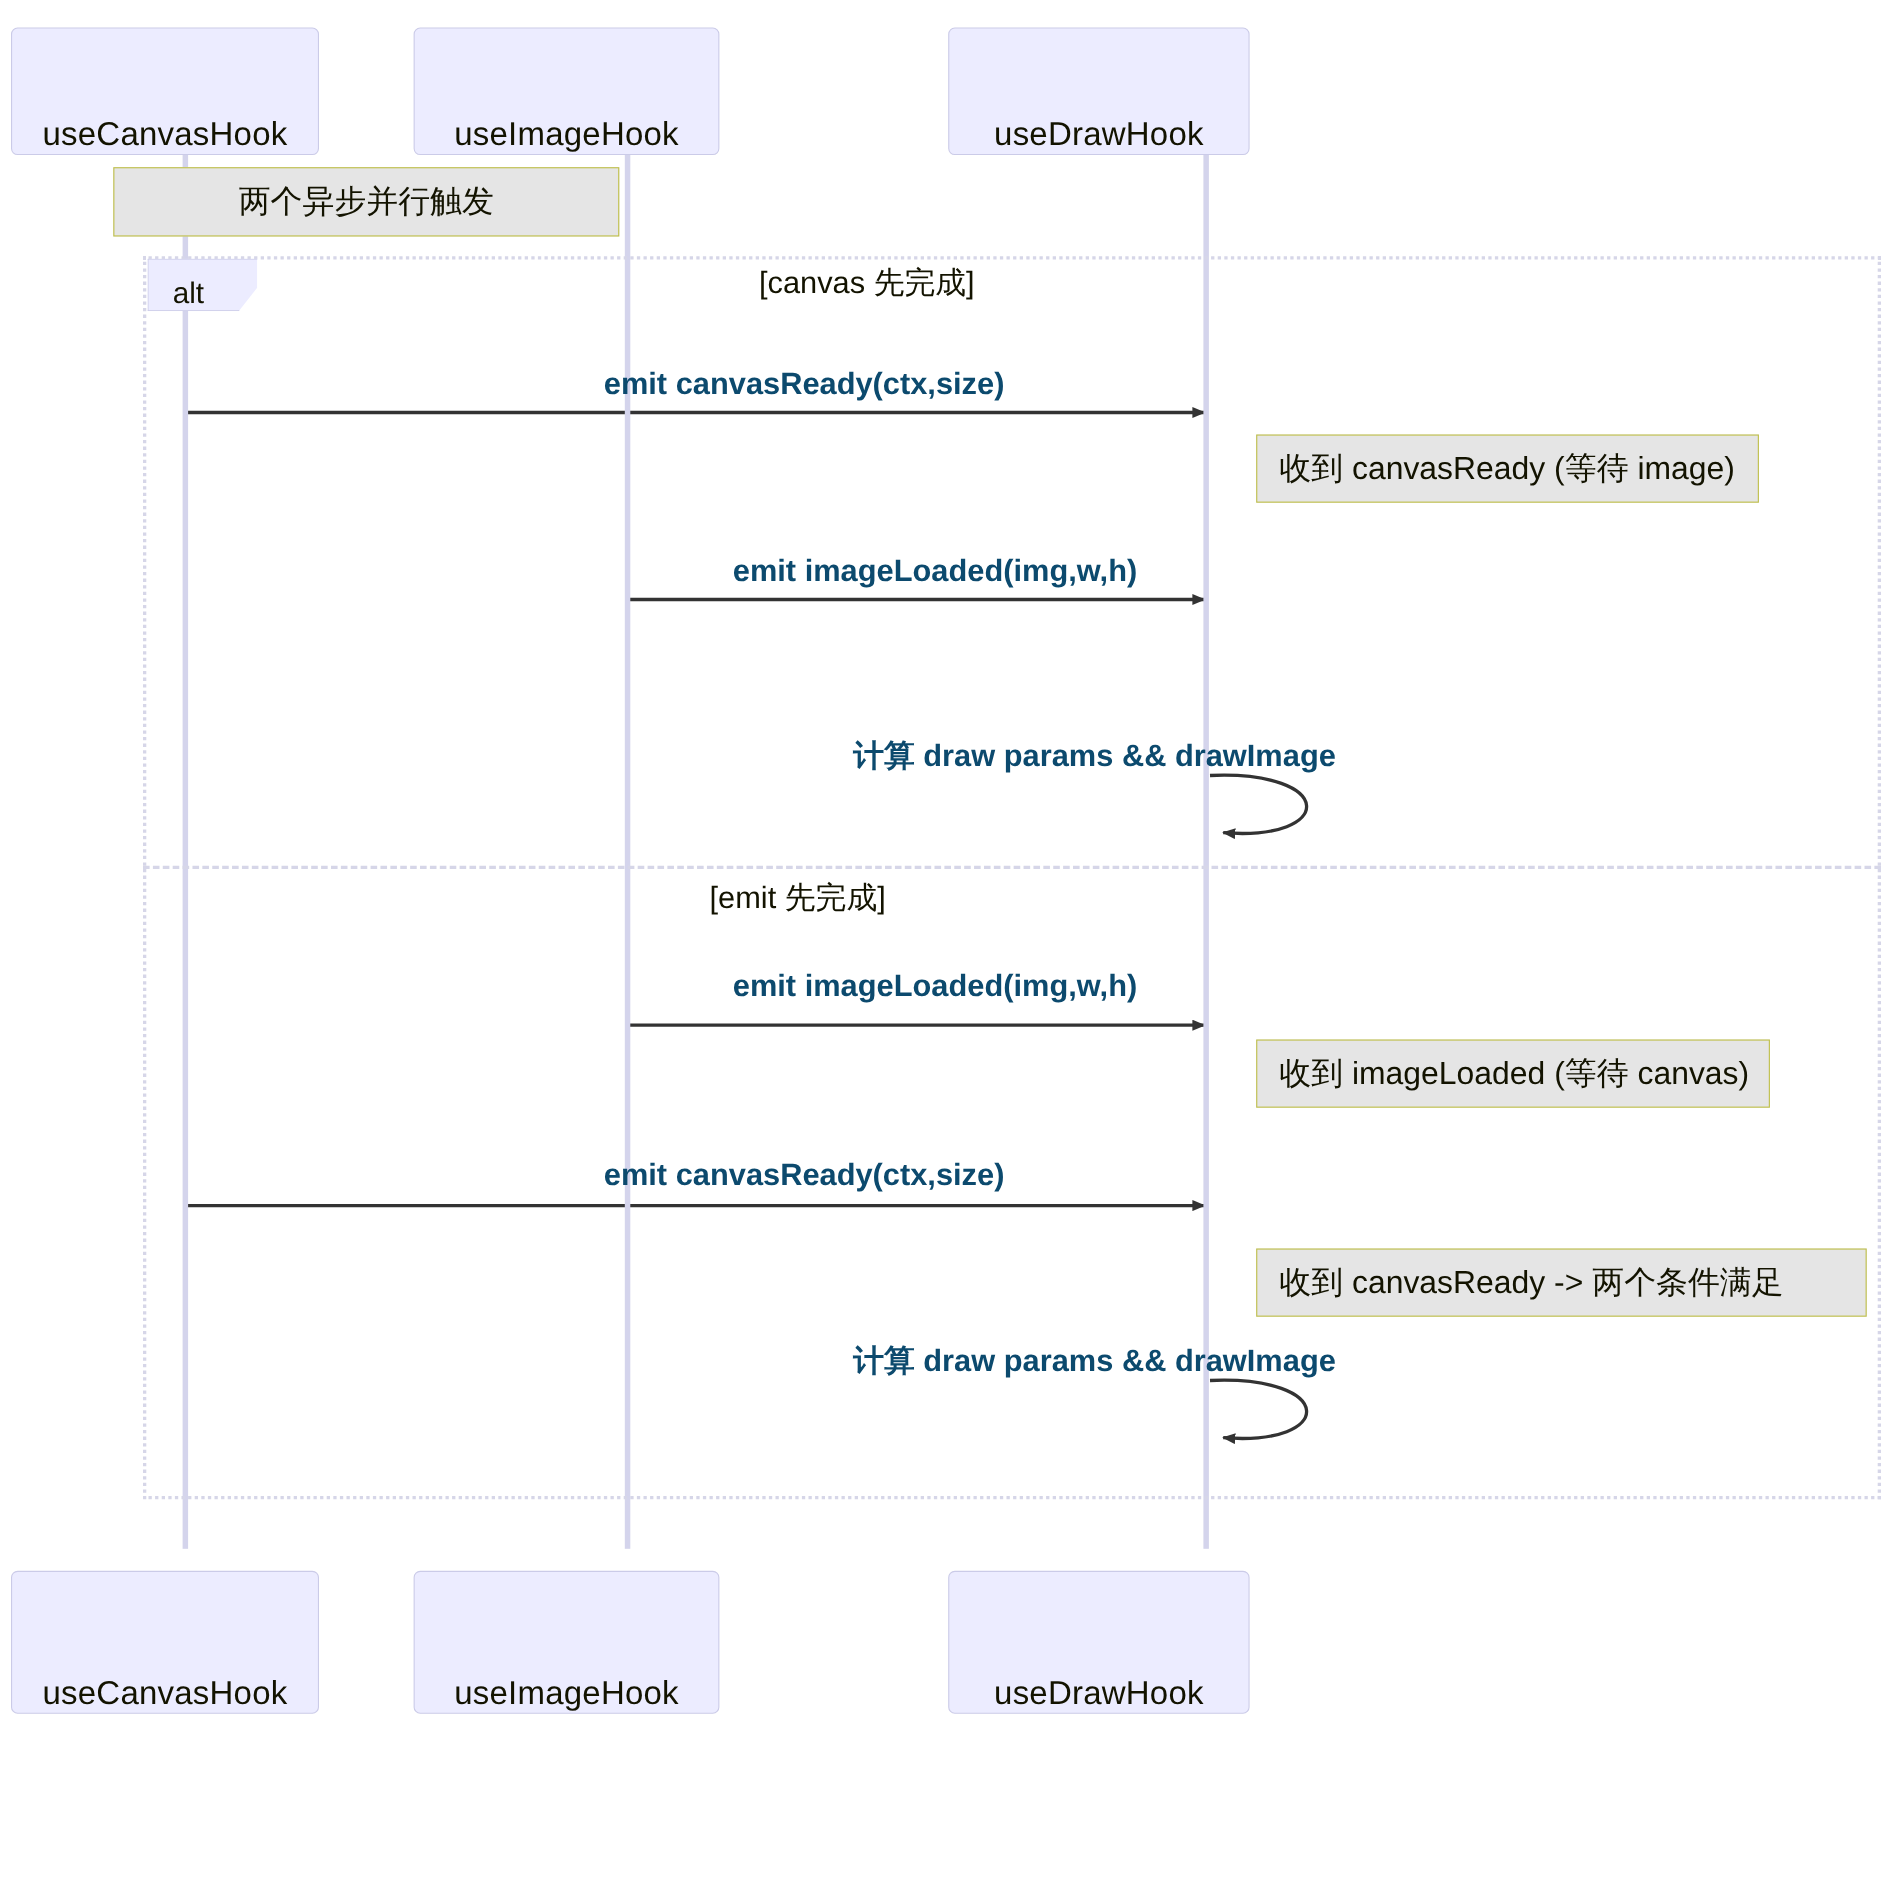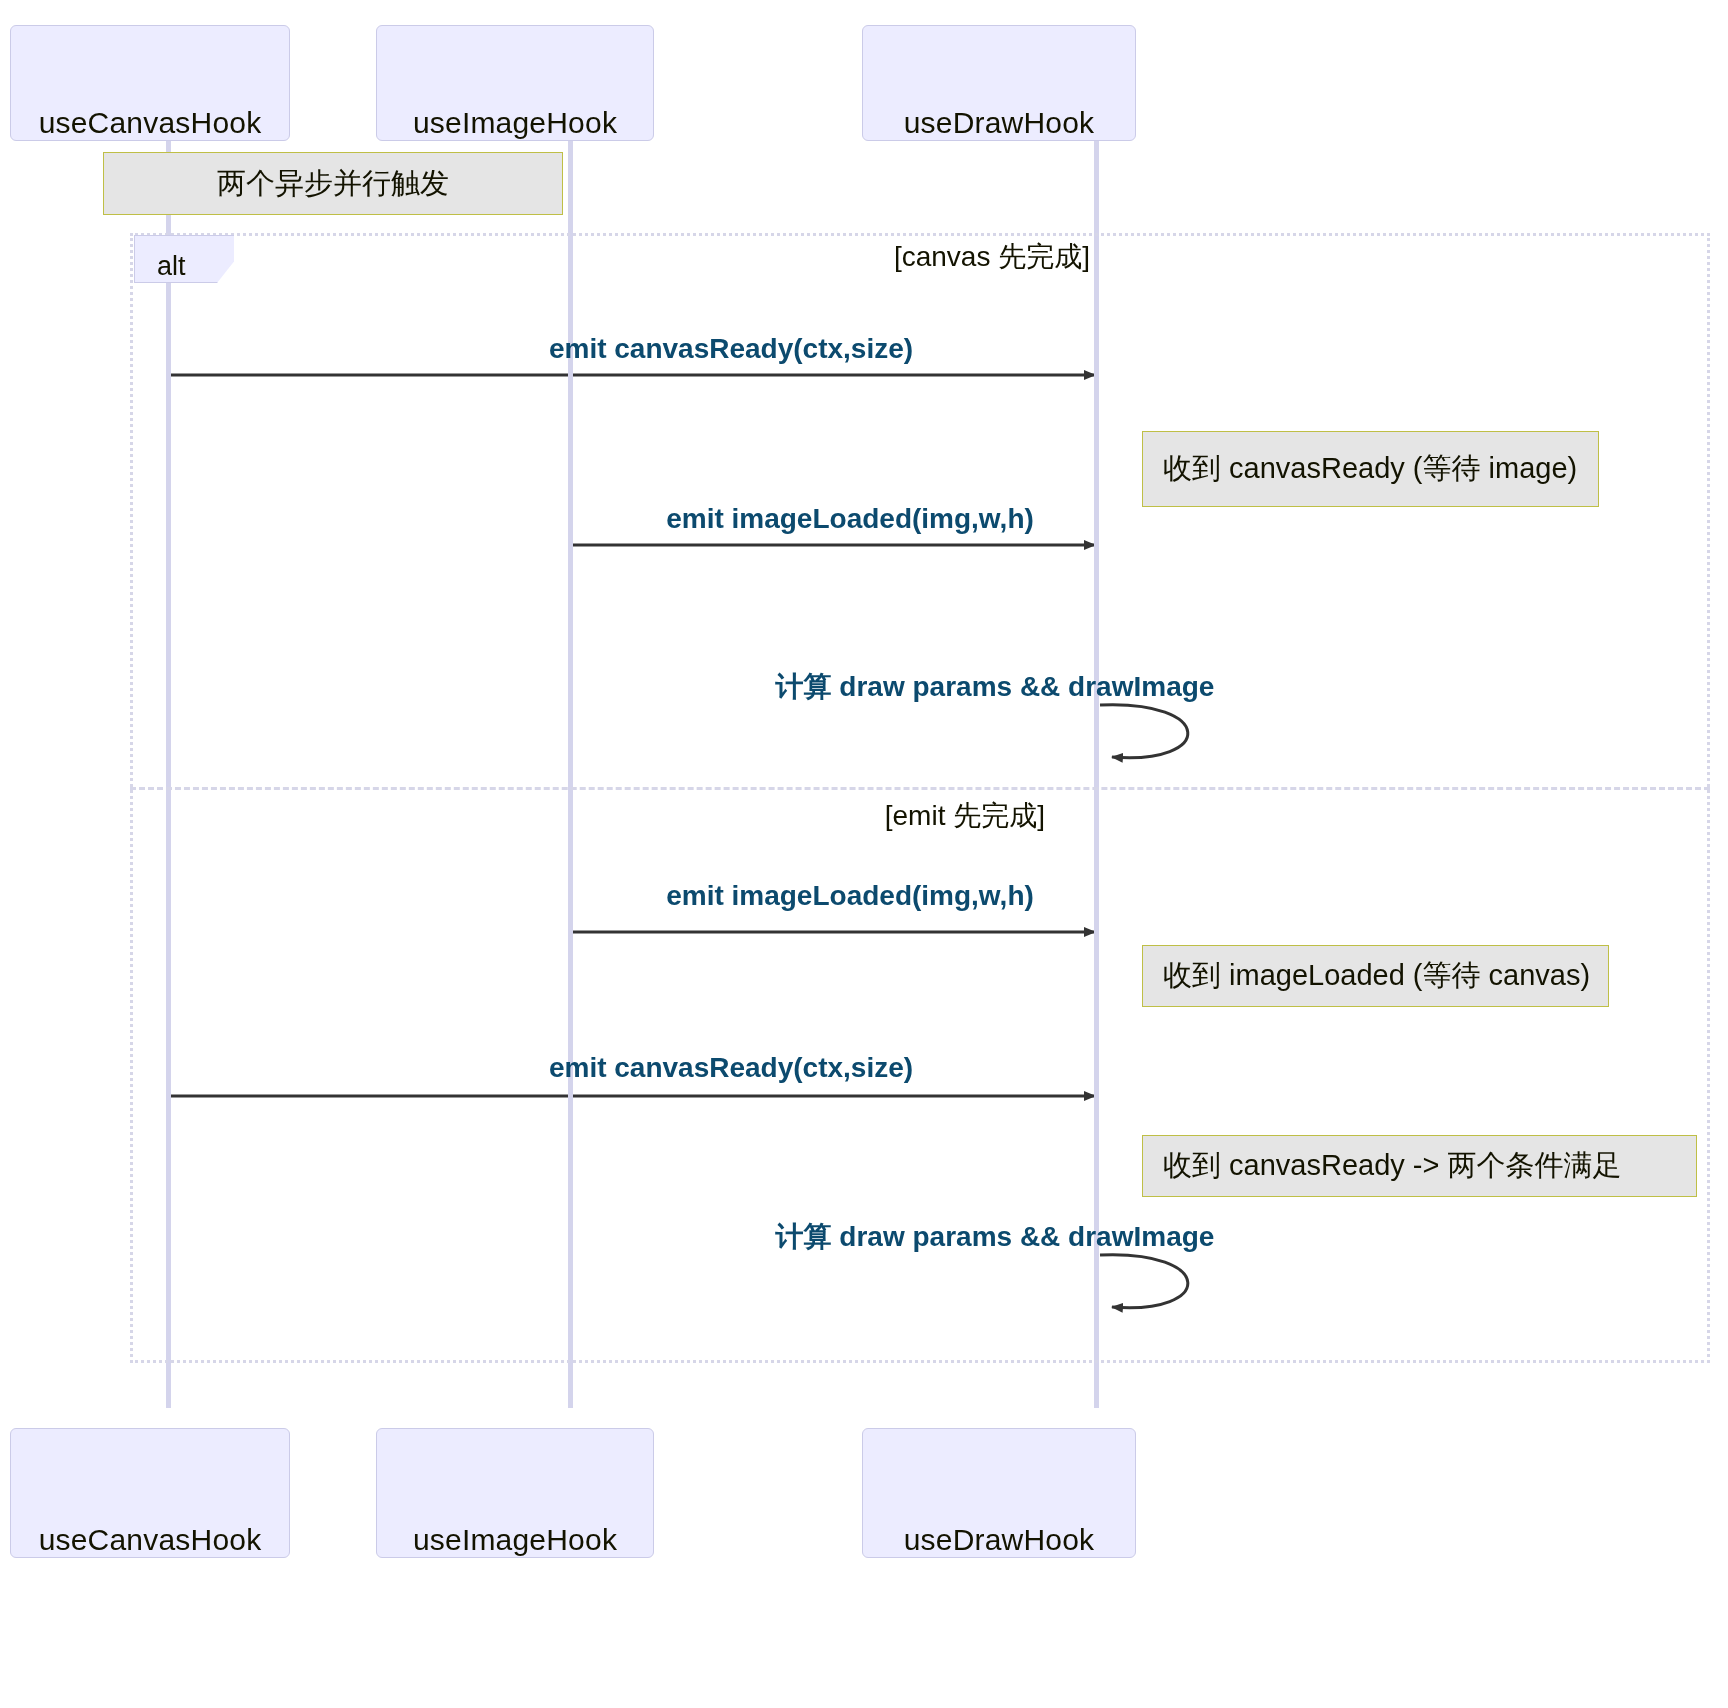--- a/index.html
+++ b/index.html
@@ -77,21 +77,21 @@
     color: #131300;
     z-index: 5;
     clip-path: polygon(0 0, 100% 0, 100% 55%, 83% 100%, 0 100%);
   }
   .frame-cond {
     position: absolute;
     font-size: 28px;
     color: #131300;
     white-space: nowrap;
     z-index: 5;
-    text-align: right;
+    text-align: left;
   }
 
   
   .note {
     position: absolute;
     background: #e5e5e5;
     border: 1.5px solid #BFBF46;
     box-sizing: border-box;
     display: flex;
     align-items: center;
@@ -192,21 +192,21 @@
   <div class="msg-label" style="left:500px; top:880px; width:700px;">
     <span>emit imageLoaded(img,w,h)</span>
   </div>
   <div class="msg-label" style="left:381px; top:1052px; width:700px;">
     <span>emit canvasReady(ctx,size)</span>
   </div>
   <div class="msg-label" style="left:645px; top:1218px; width:700px;">
     <span>计算 draw params &amp;&amp; drawImage</span>
   </div>
 
-  <div class="note" style="left:1142px; top:395px; width:457px; height:76px;margin-top:36px;">
+  <div class="note" style="left:1142px; top:395px; width:457px; height:62px;">
     <span>收到 canvasReady (等待 image)</span>
   </div>
   <div class="note" style="left:1142px; top:945px; width:467px; height:62px;">
     <span>收到 imageLoaded (等待 canvas)</span>
   </div>
   <div class="note" style="left:1142px; top:1135px; width:555px; height:62px;">
     <span>收到 canvasReady -&gt; 两个条件满足</span>
   </div>
 
 </div>

